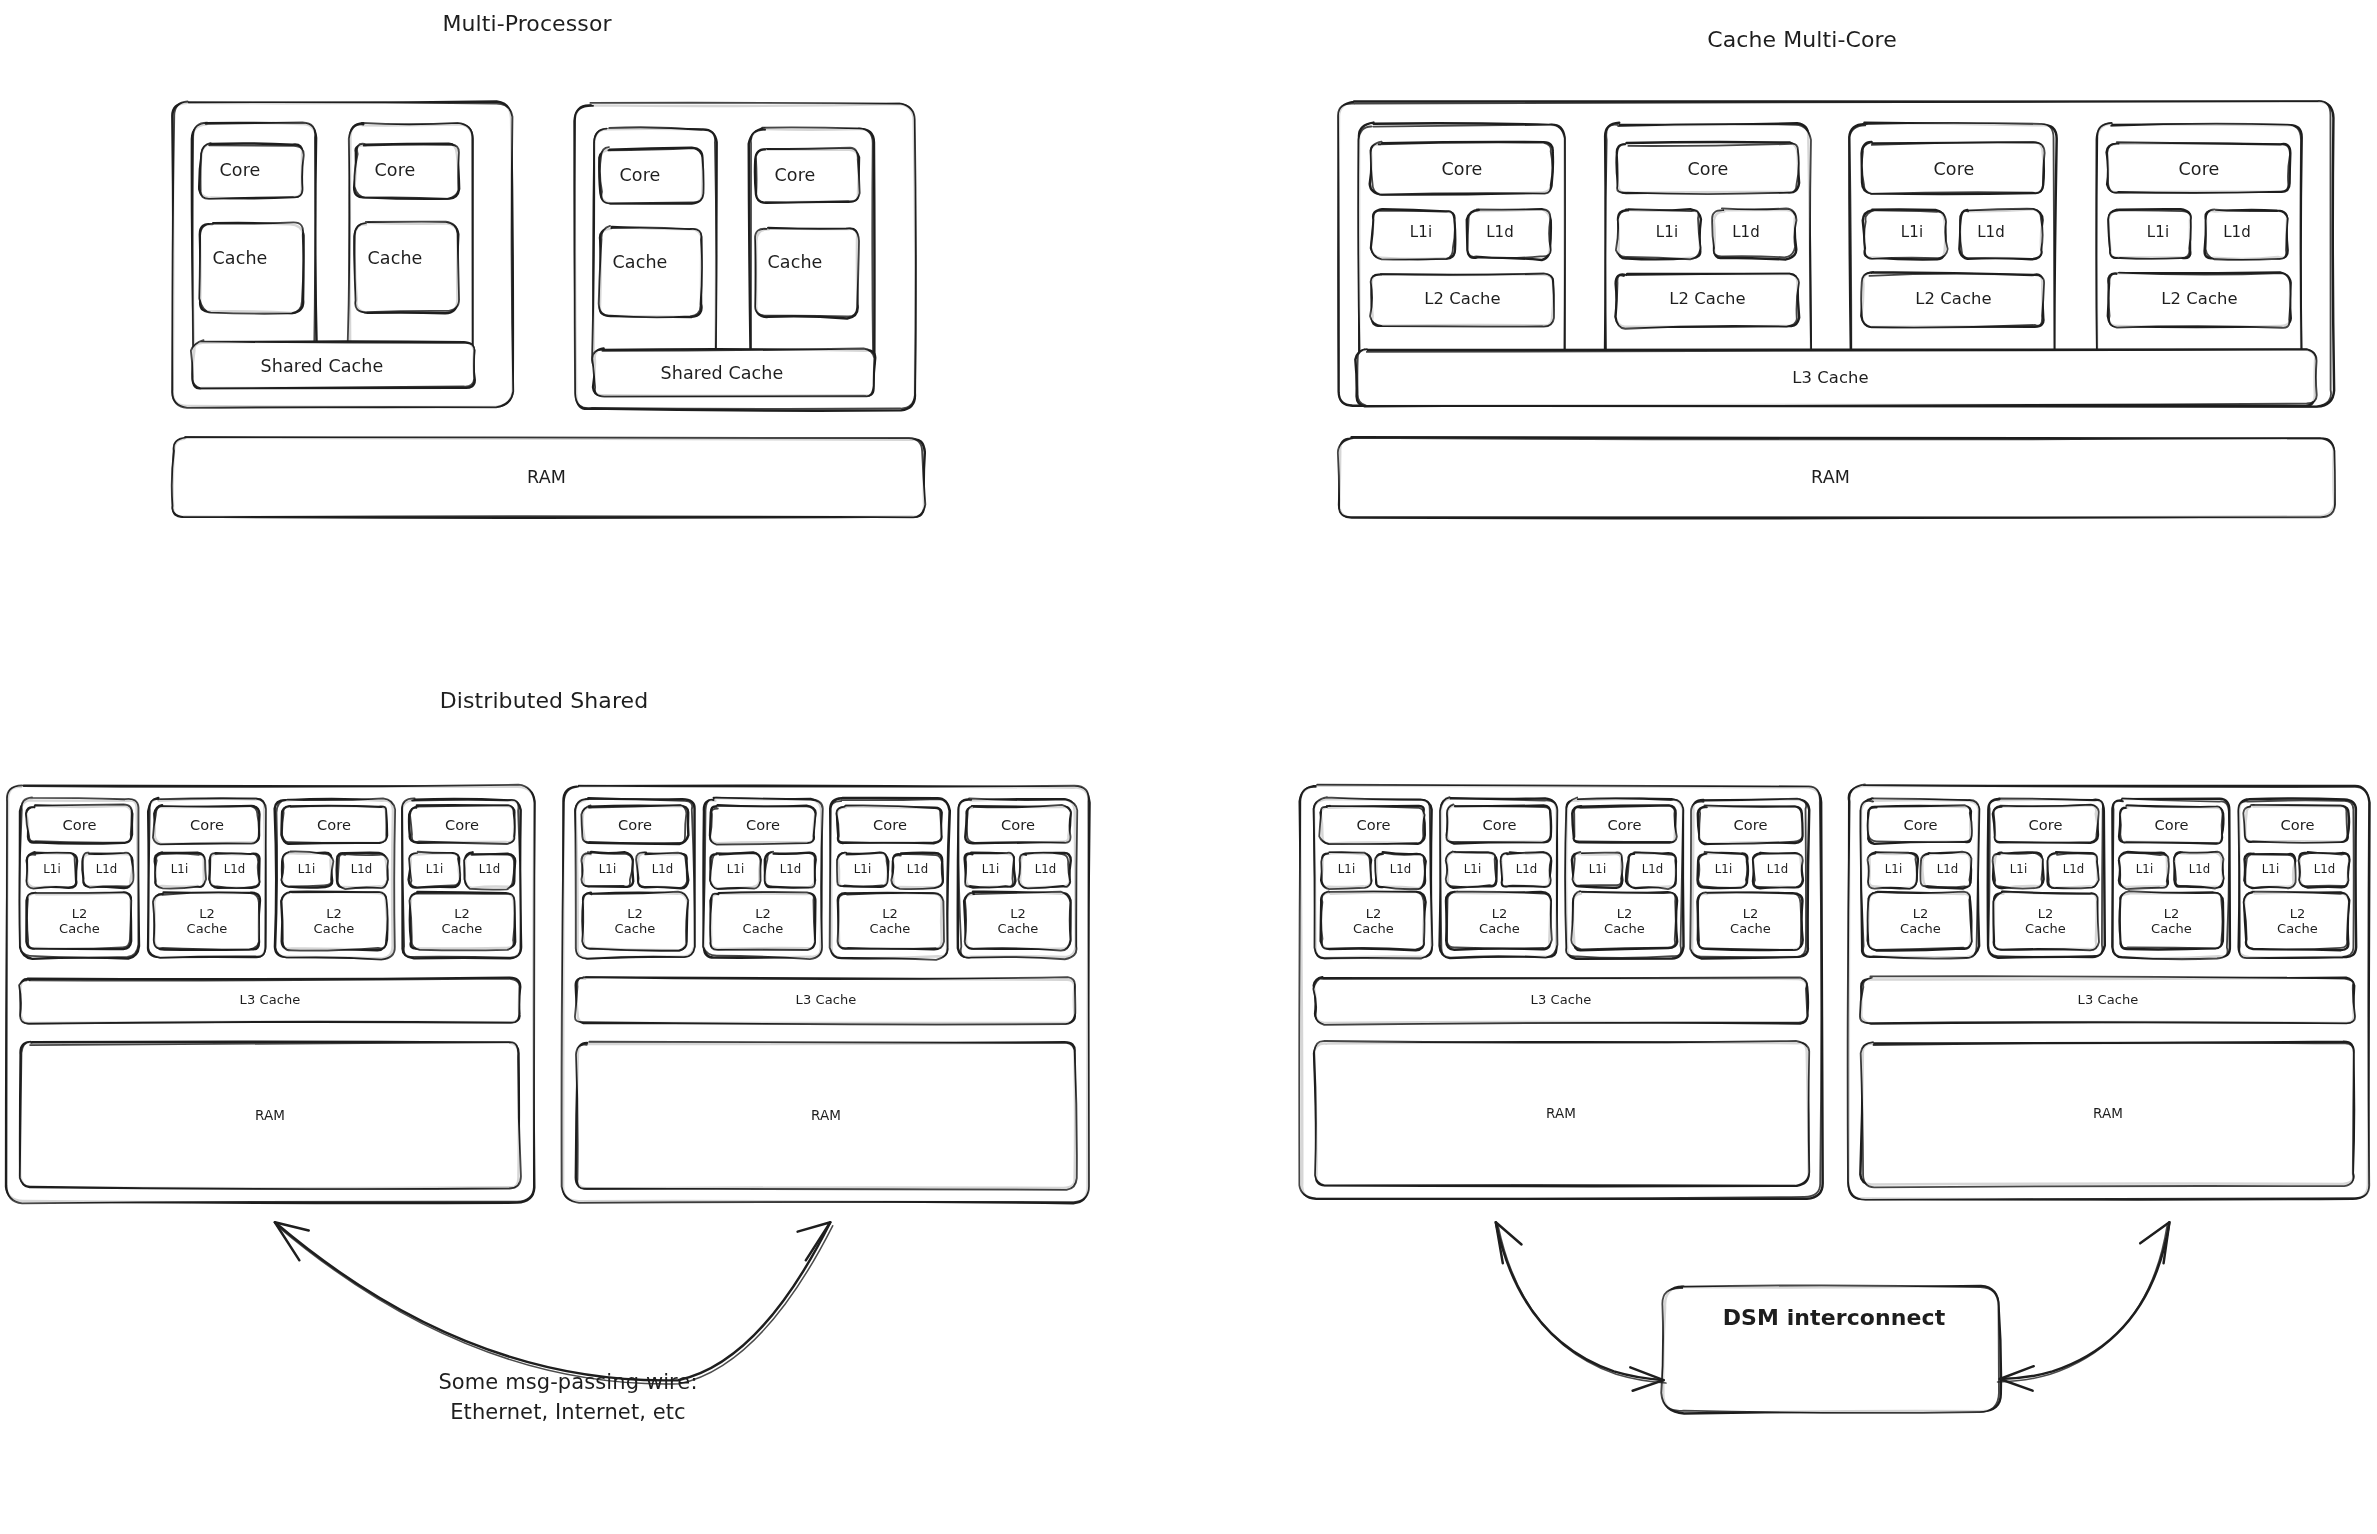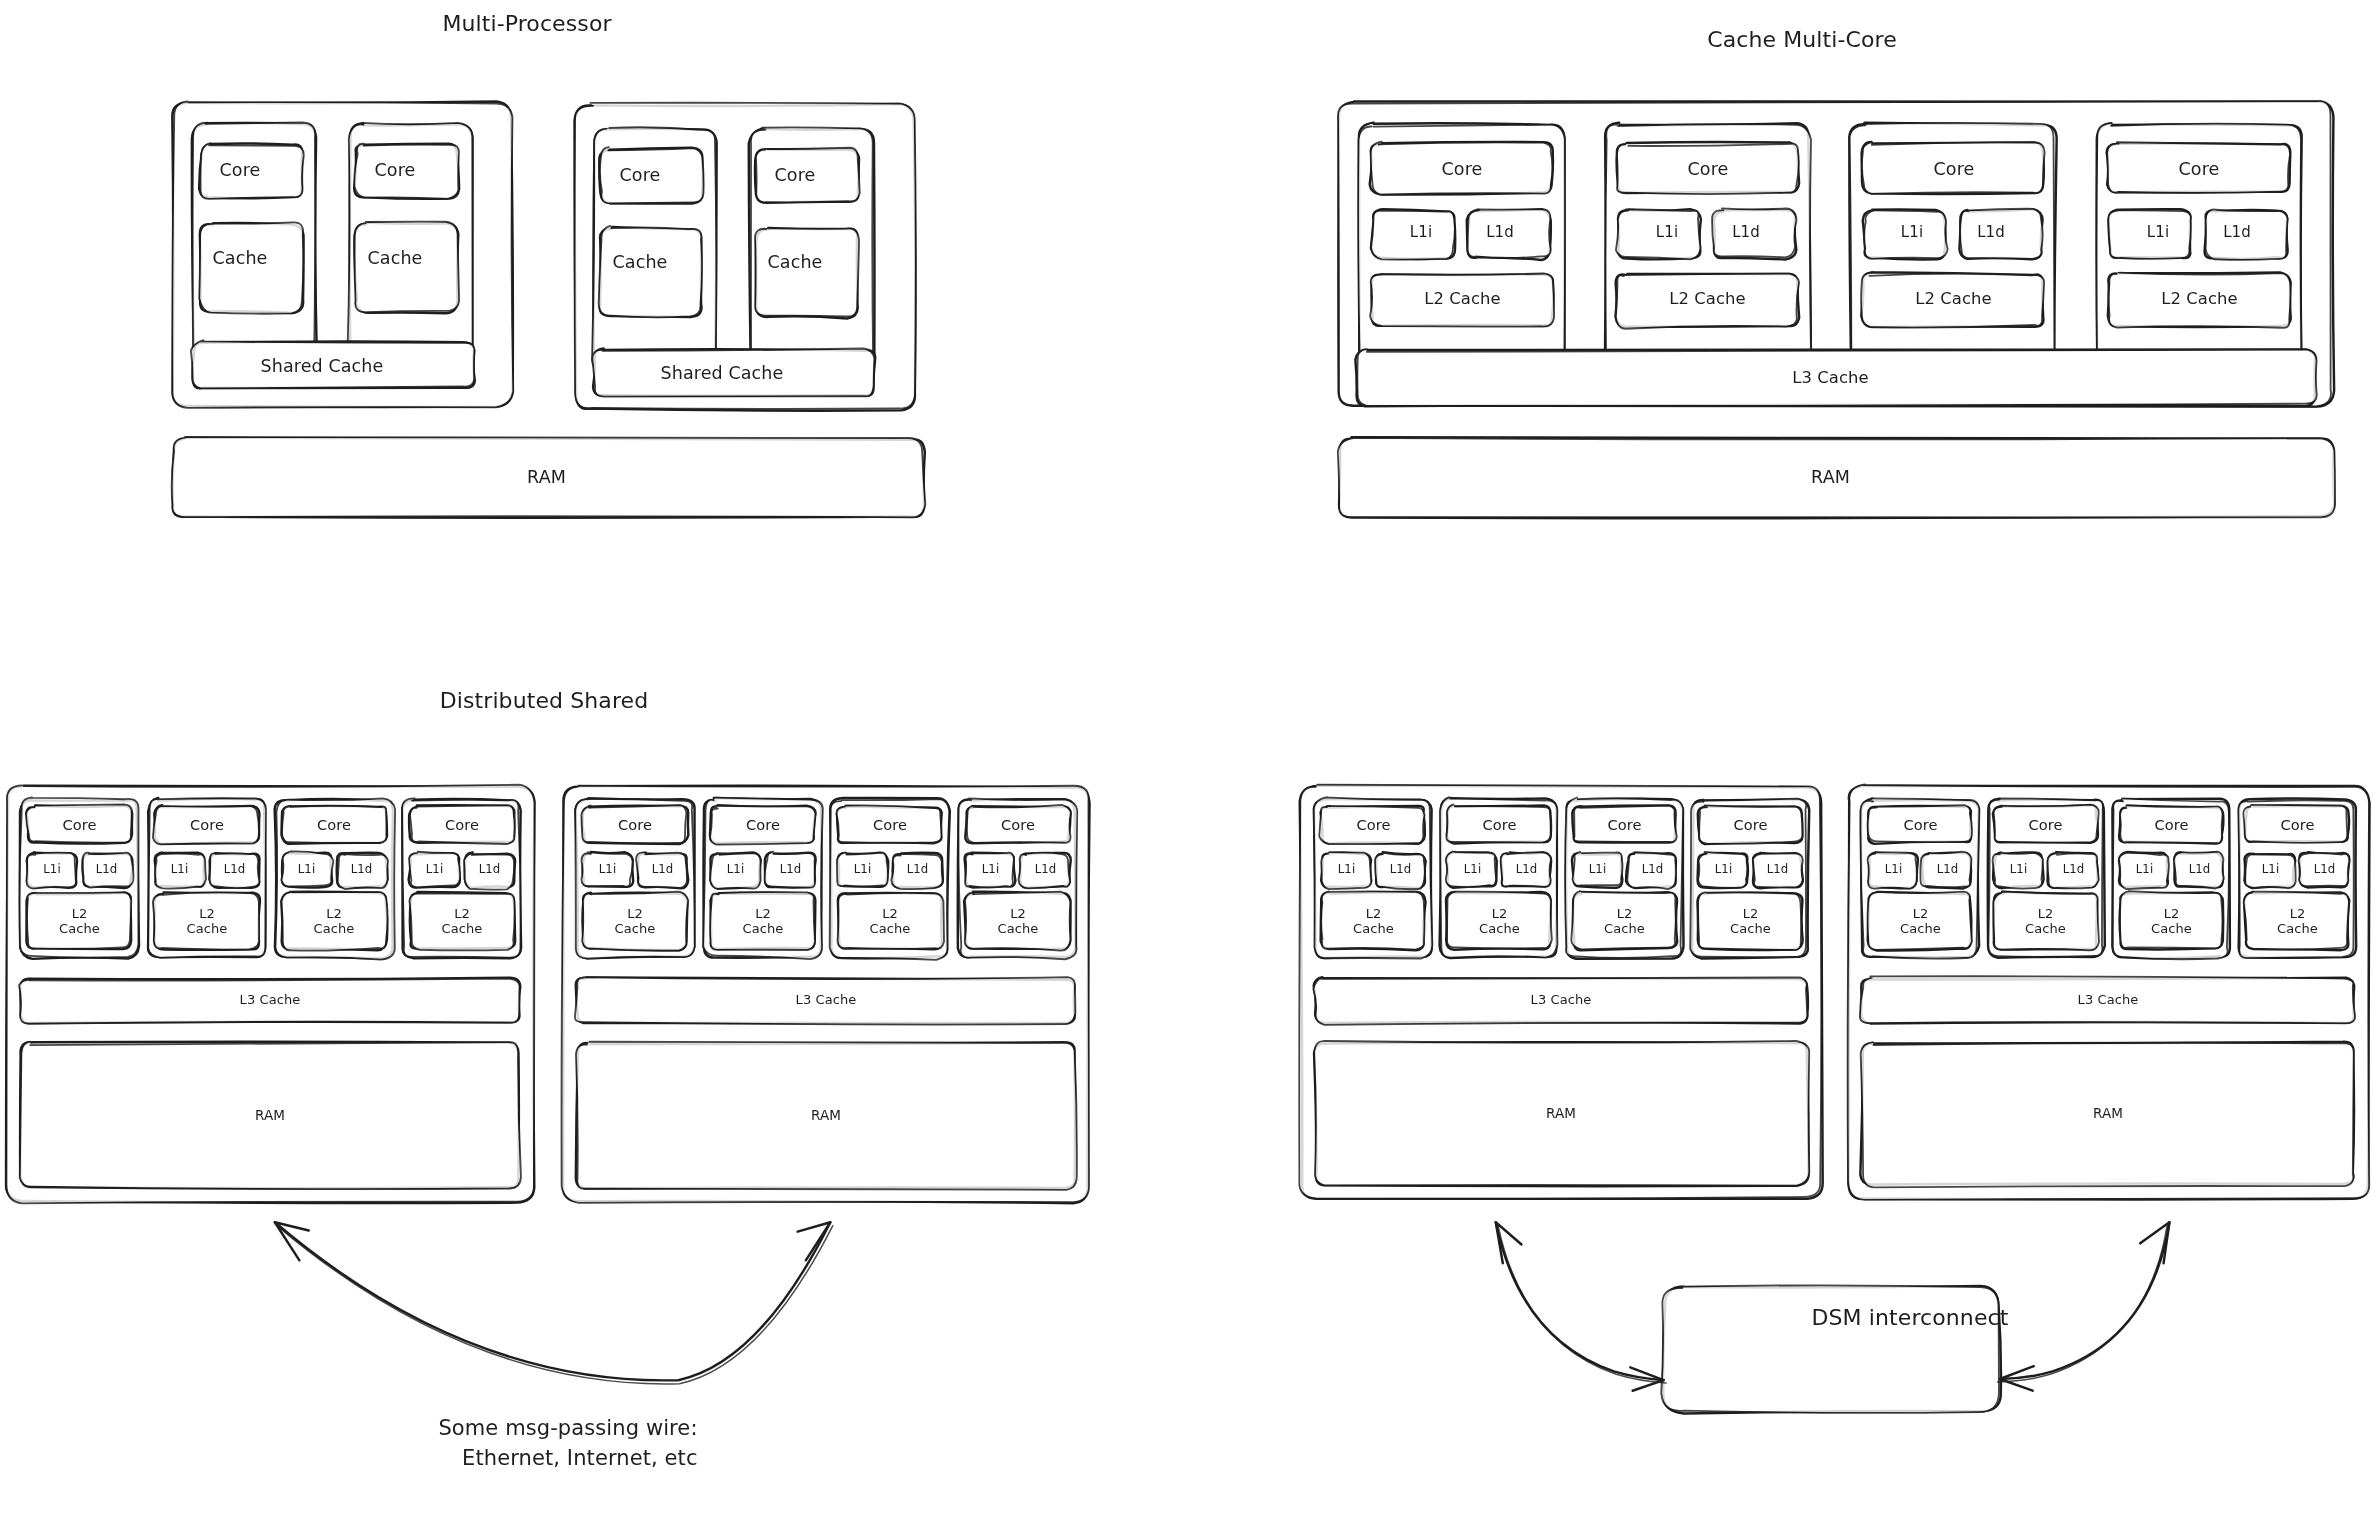--- a/index.html
+++ b/index.html
@@ -676,21 +676,21 @@
 Cache</div>
       <div class="lbl t-small-core" style="left: 966px; top: 807px; width: 104px; height: 36px;">Core</div>
       <div class="lbl t-small-l1" style="left: 966px; top: 853px; width: 49px; height: 34px;">L1i</div>
       <div class="lbl t-small-l1" style="left: 1021px; top: 853px; width: 49px; height: 34px;">L1d</div>
       <div class="lbl t-small-l2" style="left: 966px; top: 893px; width: 104px; height: 56px;">L2
 Cache</div>
       <div class="lbl t-small-l3" style="left: 577px; top: 978px; width: 498px; height: 44px;">L3 Cache</div>
       <div class="lbl t-small-ram" style="left: 577px; top: 1043px; width: 498px; height: 145px;">RAM</div>
     </div>
 
-  <div class="lbl t-note" style="left:328px;top:1409px;width:480px;height:70px;text-align:right;">Some msg-passing wire:
+  <div class="lbl t-note" style="left:328px;top:1363px;width:480px;height:70px;">Some msg-passing wire:
 Ethernet, Internet, etc</div>
 
   <div id="dsm-labels">
       <div class="lbl t-small-core" style="left: 1322px; top: 807px; width: 103px; height: 36px;">Core</div>
       <div class="lbl t-small-l1" style="left: 1322px; top: 853px; width: 49px; height: 34px;">L1i</div>
       <div class="lbl t-small-l1" style="left: 1376px; top: 853px; width: 49px; height: 34px;">L1d</div>
       <div class="lbl t-small-l2" style="left: 1322px; top: 893px; width: 103px; height: 56px;">L2
 Cache</div>
       <div class="lbl t-small-core" style="left: 1448px; top: 807px; width: 103px; height: 36px;">Core</div>
       <div class="lbl t-small-l1" style="left: 1448px; top: 853px; width: 49px; height: 34px;">L1i</div>
@@ -726,15 +726,15 @@
 Cache</div>
       <div class="lbl t-small-core" style="left: 2246px; top: 807px; width: 103px; height: 36px;">Core</div>
       <div class="lbl t-small-l1" style="left: 2246px; top: 853px; width: 49px; height: 34px;">L1i</div>
       <div class="lbl t-small-l1" style="left: 2300px; top: 853px; width: 49px; height: 34px;">L1d</div>
       <div class="lbl t-small-l2" style="left: 2246px; top: 893px; width: 103px; height: 56px;">L2
 Cache</div>
       <div class="lbl t-small-l3" style="left: 1862px; top: 978px; width: 492px; height: 44px;">L3 Cache</div>
       <div class="lbl t-small-ram" style="left: 1862px; top: 1043px; width: 492px; height: 142px;">RAM</div>
     </div>
 
-  <div class="lbl t-dsm" style="left:1746px;top:1304px;width:328px;height:28px;">DSM interconnect</div>
+  <div class="lbl t-dsm" style="left:1670px;top:1304px;width:328px;height:28px;font-weight:bold;">DSM interconnect</div>
 </div>
 
 
 </body></html>

